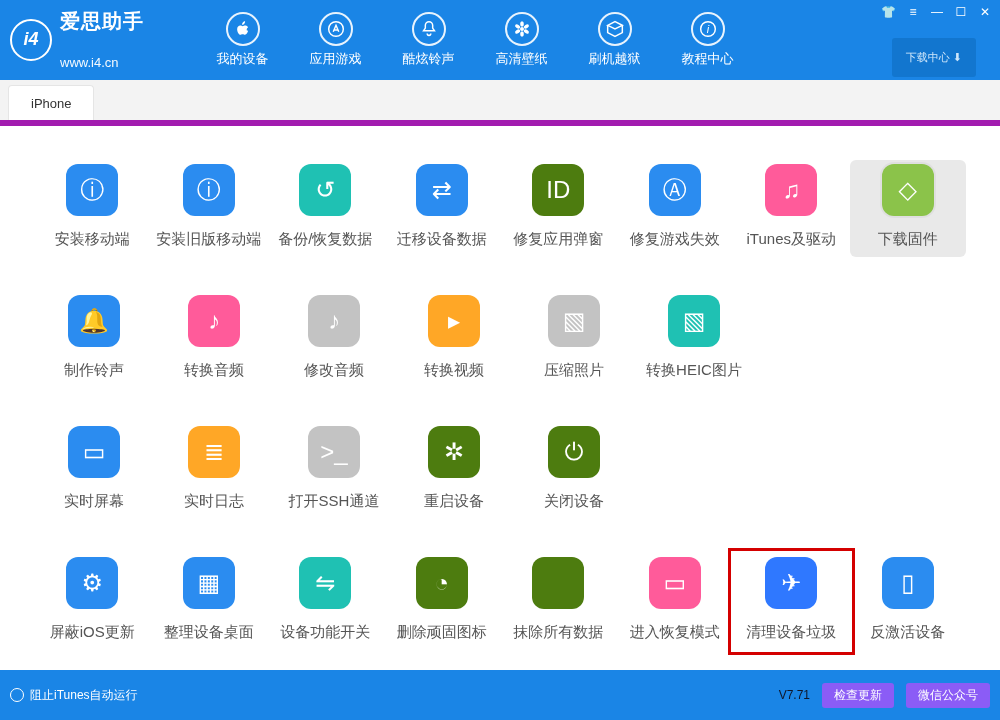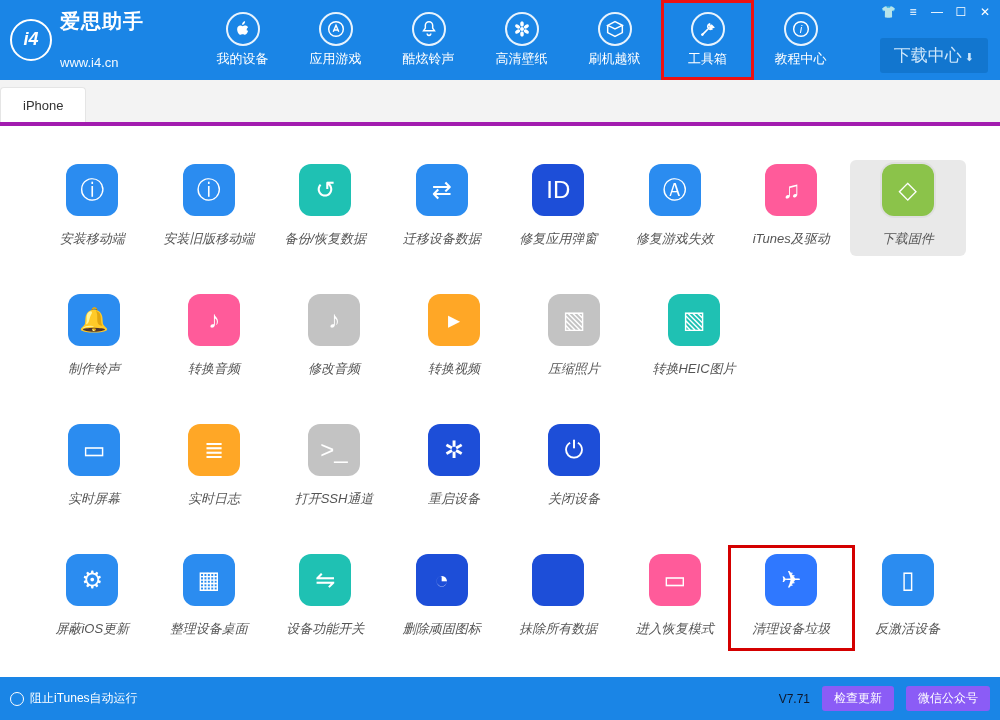--- a/index.html
+++ b/index.html
@@ -11,45 +11,45 @@
   .logo-badge { width:42px;height:42px;border:2.5px solid #fff;border-radius:50%;display:flex;align-items:center;justify-content:center;font-weight:bold;font-size:18px;font-style:italic; }
   .brand  { line-height:1.1; }
   .brand .cn { font-size:20px; font-weight:600; letter-spacing:1px;}
   .brand .url{ font-size:13px; opacity:.95;margin-top:24px;}
   .nav    { display:flex; gap:0; align-items:flex-start; height:100%; }
   .nav-item { width:93px; height:80px; display:flex; flex-direction:column; align-items:center; justify-content:center; gap:4px; font-size:13px; cursor:pointer; position:relative;}
   .nav-item .nic { width:34px;height:34px;border:2px solid rgba(255,255,255,.9);border-radius:50%;display:flex;align-items:center;justify-content:center;font-size:16px;}
   .nav-item.highlight { outline:3px solid #e11; outline-offset:-3px;}
   .winctrl { position:absolute; right:6px; top:4px; display:flex; gap:6px; }
   .wc { width:18px;height:16px; color:#fff; font-size:12px; display:flex;align-items:center;justify-content:center; cursor:pointer;}
-  .dl-btn { position:absolute; right:12px; top:38px; background:#1276cf; color:#cfe7fb; font-size:17px; padding:6px 14px; border-radius:3px; cursor:pointer;}
+  .dl-btn { position:absolute; right:24px; top:38px; background:#1276cf; color:#cfe7fb; font-size:11px; padding:12px 14px; border-radius:3px; cursor:pointer;}
   .dl-btn::after{ content:" ⬇"; font-size:11px;}
 
   
-  .tabbar { height:46px; background:#f3f3f3; display:flex; align-items:flex-end; border-bottom:4px solid #a21caf;}
+  .tabbar { height:46px; background:#f3f3f3; display:flex; align-items:flex-end; padding-left:8px; border-bottom:6px solid #a21caf;}
   .tab { background:#fff; padding:10px 22px 9px; font-size:13px; color:#333; border-top-left-radius:4px;border-top-right-radius:4px; border:1px solid #e5e5e5; border-bottom:none; cursor:pointer;}
 
   
   .grid-wrap { padding:34px 34px 10px 34px; height:560px; overflow:auto;}
   .row { display:flex; gap:0; margin-bottom:34px;}
   .tool { width:120px; display:flex; flex-direction:column; align-items:center; gap:14px; cursor:pointer; position:relative; padding:4px 0 8px;}
   .tool.highlight { outline:3px solid #d40000; outline-offset:2px;}
   .tool .ic { width:52px;height:52px;border-radius:12px;display:flex;align-items:center;justify-content:center;color:#fff;font-size:24px;}
-  .tool .lb { font-size:13px; color:#555; text-align:center; white-space:nowrap;font-style:italic;}
+  .tool .lb { font-size:15px; color:#555; text-align:center; white-space:nowrap;}
   .tool.hover-state { background:#e9e9e9; border-radius:6px;}
   .tool.hover-state .ic { box-shadow:0 0 0 2px rgba(0,0,0,.04);}
   
   .c-blue{background:#2b8cf0;} .c-blue2{background:#2f78ff;}
-  .c-teal{background:#1fc1b3;} .c-green{background:#1d4ed8;}
+  .c-teal{background:#1fc1b3;} .c-green{background:#4d7c0f;}
   .c-orange{background:#ffa726;}
   .c-pink{background:#ff5b9a;} .c-grey{background:#c3c3c3;}
   .c-cube{background:#8bc34a;}
 
   
-  .footer { position:absolute; left:0; right:0; bottom:0; height:43px; background:#1a85e6; color:#fff; display:flex; align-items:center; font-size:12px; padding:0 10px; gap:12px;}
+  .footer { position:absolute; left:0; right:0; bottom:0; height:50px; background:#1a85e6; color:#fff; display:flex; align-items:center; font-size:12px; padding:0 10px; gap:12px;}
   .footer .status { display:flex; align-items:center; gap:6px;}
   .footer .status .ring{ width:14px;height:14px;border:1.5px solid #fff;border-radius:50%;}
   .footer .spacer{ flex:1;}
   .footer .ver { color:#0f172a;}
   .footer .fbtn{ background:#8b5cf6; padding:4px 12px; border-radius:3px; cursor:pointer;}
 
   svg { width:22px; height:22px; }
 </style>
 </head>
 <body>
@@ -106,29 +106,20 @@
         <span>高清壁纸</span>
       </div>
       <div class="nav-item">
         <div class="nic">
           <svg viewBox="0 0 24 24">
             <path d="M4 8l8-4 8 4-8 4-8-4zm0 0v8l8 4 8-4V8" stroke="#fff" fill="none" stroke-width="1.6"></path>
           </svg>
         </div>
         <span>刷机越狱</span>
       </div>
-      <div class="nav-item highlight">
-        <div class="nic">
-          <svg viewBox="0 0 24 24">
-            <path d="M7 17l5-5m2-6a3 3 0 0 0 4 4l-2-2-2 2 2 2a3 3 0 0 1-4-4zM5 19l2-2" stroke="#fff" fill="none" stroke-width="1.8"></path>
-            <circle cx="6" cy="18" r="1.3" fill="#fff"></circle>
-          </svg>
-        </div>
-        <span>工具箱</span>
-      </div>
       <div class="nav-item">
         <div class="nic">
           <svg viewBox="0 0 24 24">
             <circle cx="12" cy="12" r="8" stroke="#fff" fill="none" stroke-width="1.6"></circle>
             <text x="12" y="16" text-anchor="middle" font-size="12" font-style="italic" fill="#fff">i</text>
           </svg>
         </div>
         <span>教程中心</span>
       </div>
     </div>

